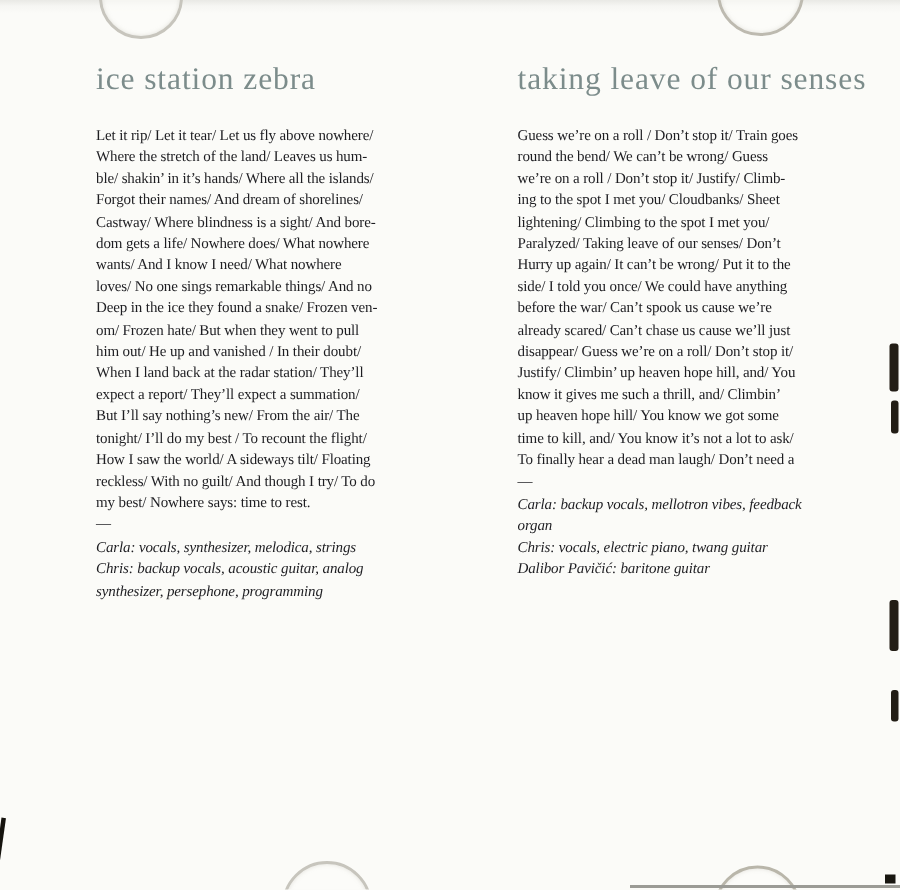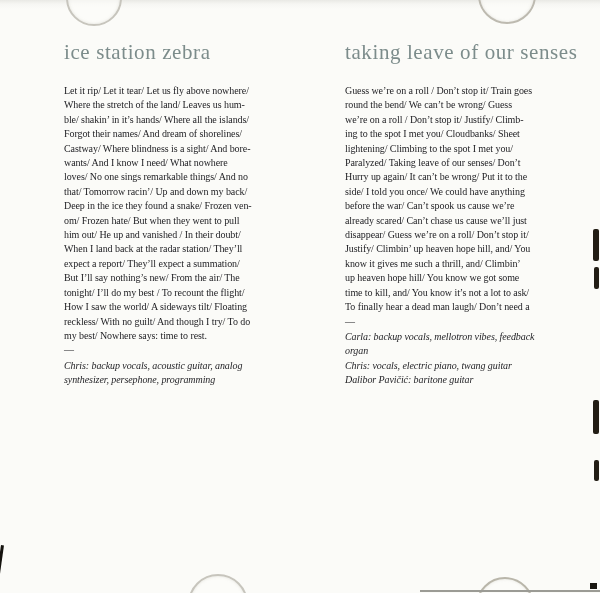--- a/index.html
+++ b/index.html
@@ -50,36 +50,37 @@
 <div class="scan-page">
 
   <div class="col col-left">
     <h2 class="track-title">ice station zebra</h2>
     <div class="lyrics">
         <div class="line">Let it rip/ Let it tear/ Let us fly above nowhere/</div>
         <div class="line">Where the stretch of the land/ Leaves us hum-</div>
         <div class="line">ble/ shakin’ in it’s hands/ Where all the islands/</div>
         <div class="line">Forgot their names/ And dream of shorelines/</div>
         <div class="line">Castway/ Where blindness is a sight/ And bore-</div>
+        <div class="line">dom gets a life/ Nowhere does/ What nowhere</div>
         <div class="line">wants/ And I know I need/ What nowhere</div>
         <div class="line">loves/ No one sings remarkable things/ And no</div>
-        <div class="line">that/ Tomorrow racin’/ Up and down my back/</div>
         <div class="line">Deep in the ice they found a snake/ Frozen ven-</div>
         <div class="line">om/ Frozen hate/ But when they went to pull</div>
         <div class="line">him out/ He up and vanished / In their doubt/</div>
         <div class="line">When I land back at the radar station/ They’ll</div>
         <div class="line">expect a report/ They’ll expect a summation/</div>
         <div class="line">But I’ll say nothing’s new/ From the air/ The</div>
         <div class="line">tonight/ I’ll do my best / To recount the flight/</div>
         <div class="line">How I saw the world/ A sideways tilt/ Floating</div>
         <div class="line">reckless/ With no guilt/ And though I try/ To do</div>
         <div class="line">my best/ Nowhere says: time to rest.</div>
       </div>
     <div class="sep">—</div>
     <div class="credits">
+        <div class="line">Carla: vocals, synthesizer, melodica, strings</div>
         <div class="line">Chris: backup vocals, acoustic guitar, analog</div>
         <div class="line">synthesizer, persephone, programming</div>
       </div>
   </div>
 
   <div class="col col-right">
     <h2 class="track-title">taking leave of our senses</h2>
     <div class="lyrics">
         <div class="line">Guess we’re on a roll / Don’t stop it/ Train goes</div>
         <div class="line">round the bend/ We can’t be wrong/ Guess</div>

